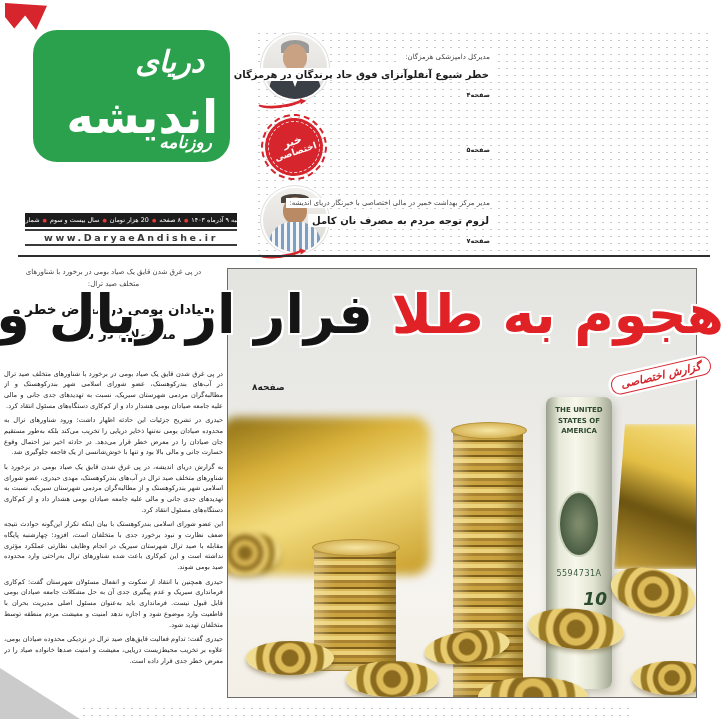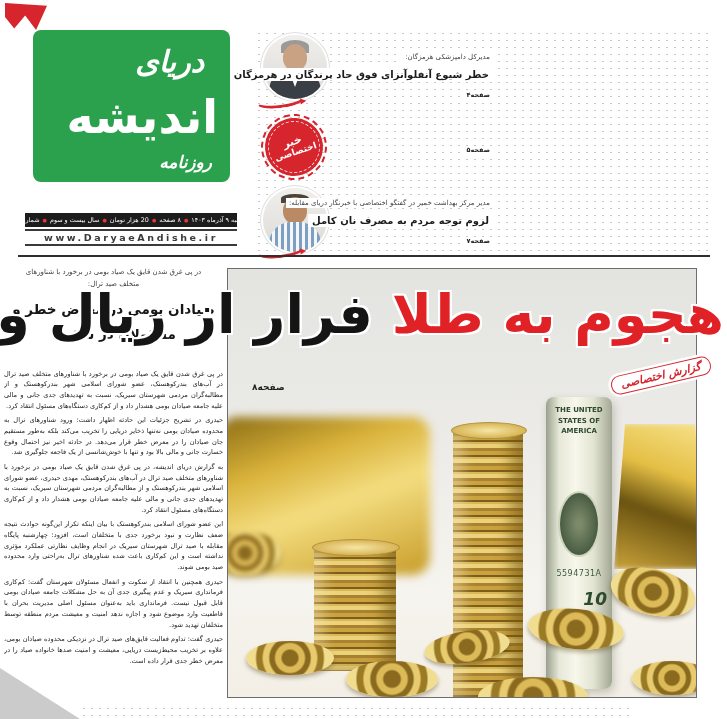--- a/index.html
+++ b/index.html
@@ -6,21 +6,21 @@
   html,body { width:727px; height:719px; }
   body {
     position:relative; background:#ffffff; overflow:hidden;
     font-family:"DejaVu Sans","Liberation Sans",sans-serif;
     color:#1d1d1b;
   }
   
   .corner-ribbon{position:absolute;left:5px;top:3px;width:42px;height:27px;background:#d6252c;
     clip-path:polygon(0 0,100% 10%,74% 100%,48% 46%,22% 94%,0 52%);}
   
-  .logo{position:absolute;left:33px;top:30px;width:197px;height:152px;background:#2ba14d;border-radius:8px;}
+  .logo{position:absolute;left:33px;top:30px;width:197px;height:132px;background:#2ba14d;border-radius:24px;}
   .logo .t-top{position:absolute;right:26px;top:14px;font-size:30px;font-weight:bold;color:#fff;font-style:italic;}
   .logo .t-main{position:absolute;right:12px;top:60px;font-size:46px;font-weight:bold;color:#fff;letter-spacing:1px;}
   .logo .t-sub{position:absolute;right:18px;bottom:10px;font-size:17px;font-weight:bold;color:#fff;font-style:italic;}
   .date-bar{position:absolute;left:25px;top:213px;width:212px;height:14px;background:#1c1c1c;color:#fff;
     font-size:6.4px;display:flex;align-items:center;justify-content:center;gap:3px;direction:rtl;white-space:nowrap;overflow:hidden;}
   .date-bar .dot{color:#e23a36;font-size:5px;}
   .web-bar{position:absolute;left:25px;top:229px;width:212px;height:17px;border-top:2px solid #3a3a3a;border-bottom:2px solid #3a3a3a;
     display:flex;align-items:center;justify-content:center;font-size:9.5px;font-weight:bold;letter-spacing:2.6px;color:#3a3a3a;}
   
   .dots{background-image:radial-gradient(#c6c6c6 0.8px, transparent 1.1px);background-size:8px 7px;}
@@ -141,21 +141,21 @@
     <span class="page">صفحه۵</span>
   </div>
 
   <div class="photo-circle striped" style="left:8px;top:158px;">
     <div class="hair"></div>
     <div class="head-sil"></div>
     <div class="body-sil"></div>
   </div>
   <div class="swoosh" style="left:0;top:212px;"></div>
   <div class="story-text" style="top:160px;">
-    <span class="kicker">مدیر مرکز بهداشت خمیر در گفتگو اختصاصی با خبرنگار دریای مقابله:</span><br>
+    <span class="kicker">مدیر مرکز بهداشت خمیر در مالی اختصاصی با خبرنگار دریای اندیشه:</span><br>
     <span class="head">لزوم توجه مردم به مصرف نان کامل</span><br>
     <span class="page">صفحه۷</span>
   </div>
 </div>
 
 <div class="sep-line"></div>
 
 <div class="article">
   <div class="kicker">در پی غرق شدن قایق یک صیاد بومی در برخورد با شناورهای متخلف صید ترال:</div>
   <div class="head">صیادان بومی در معرض خطر و مسئولان در سکوت</div>

